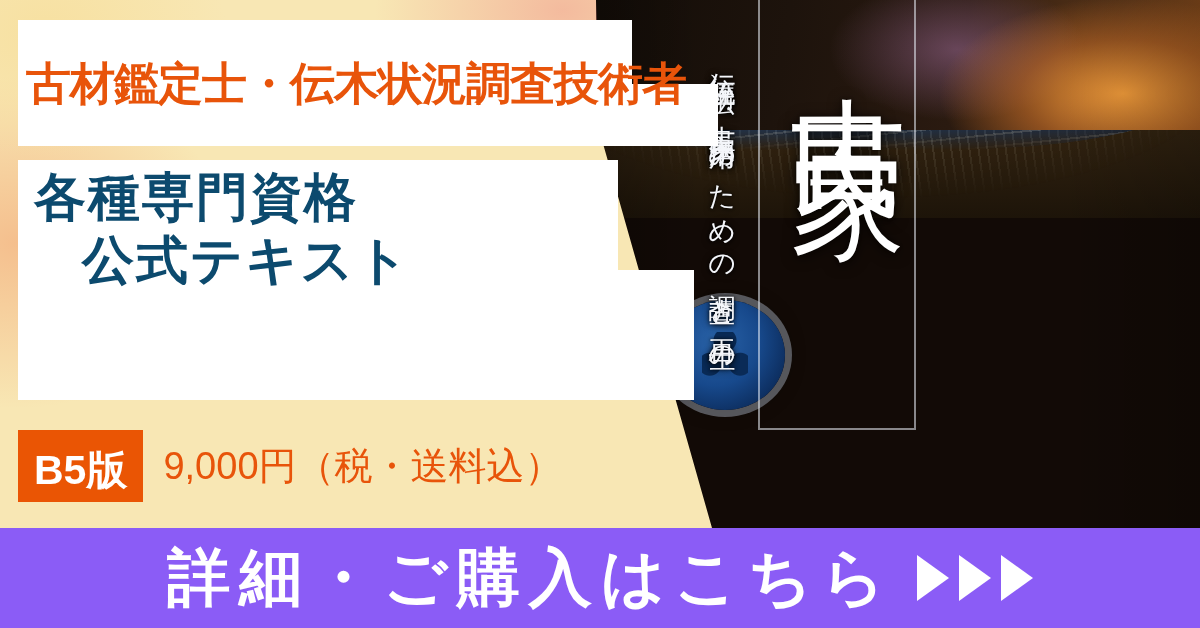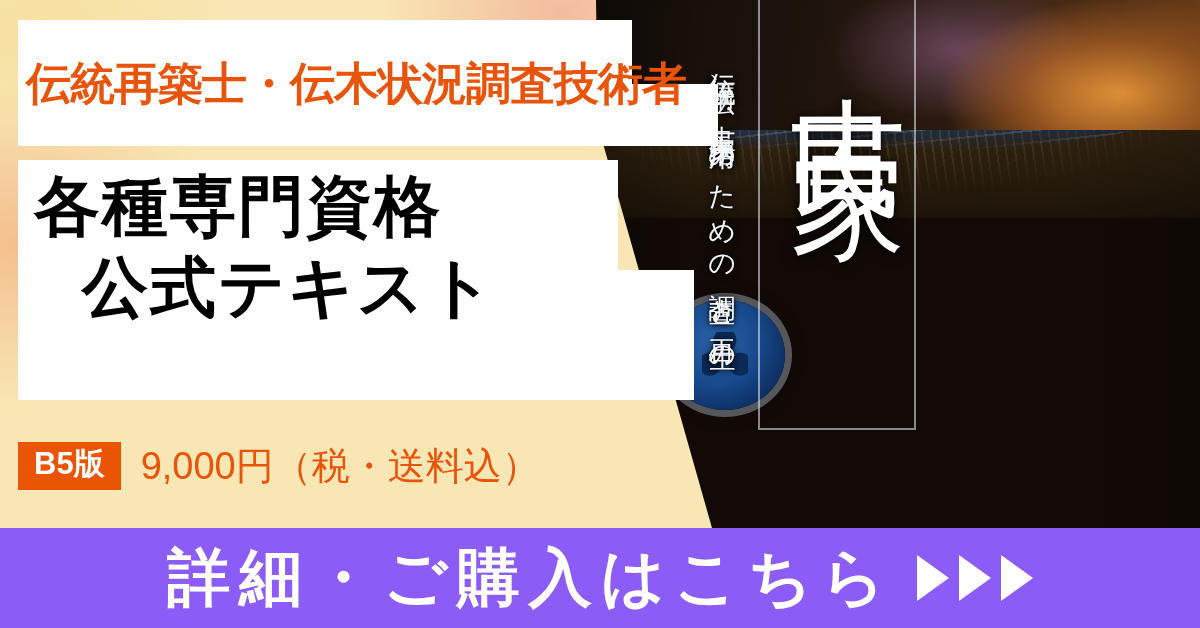--- a/index.html
+++ b/index.html
@@ -169,35 +169,35 @@
     position:absolute;left:18px;top:22px;width:704px;height:124px;
     display:flex;flex-direction:column;justify-content:center;
     padding-left:8px;
     font-size:45px;font-weight:700;color:#e8540a;
     line-height:1.32;letter-spacing:-1px;white-space:nowrap;
   }
   .qual span{display:block;}
 
   .title{
     position:absolute;left:18px;top:166px;width:678px;height:232px;
-    font-weight:700;color:#000000;
-    font-size:66px;line-height:1.22;letter-spacing:2px;white-space:nowrap;
+    font-weight:700;color:#0c4a6e;
+    font-size:52px;line-height:1.22;letter-spacing:2px;white-space:nowrap;
   }
   .title .l1{display:block;padding-left:16px;}
   .title .l2{display:block;padding-left:64px;}
 
   
   .price-row{
     position:absolute;left:18px;top:432px;height:68px;
     display:flex;align-items:center;
   }
   .badge{
     background:#ea5504;color:#ffffff;
-    font-size:31px;font-weight:700;
-    padding:4px 16px 7px;letter-spacing:0;
+    font-size:41px;font-weight:700;
+    padding:16px 16px 7px;letter-spacing:0;
     line-height:1.18;white-space:nowrap;
   }
   .price{
     margin-left:20px;color:#e8540a;
     font-size:38px;font-weight:400;white-space:nowrap;letter-spacing:0;
   }
 
   
   .cta{
     position:absolute;left:0;top:528px;width:1200px;height:100px;
@@ -239,21 +239,21 @@
 
   <div class="cream"></div>
   <div class="cream-wash"></div>
 
   <div class="panel-top"></div>
   <div class="panel-top-ext"></div>
   <div class="panel-mid"></div>
   <div class="panel-mid-ext"></div>
 
   <div class="qual">
-    <span>伝統再築士・伝木状況調査技術者</span>
+    <span>古材鑑定士・伝木状況調査技術者</span>
   </div>
 
   <div class="title">
     <span class="l1">各種専門資格</span>
     <span class="l2">公式テキスト</span>
   </div>
 
   <div class="price-row">
     <div class="badge">B5版</div>
     <div class="price">9,000円（税・送料込）</div>

